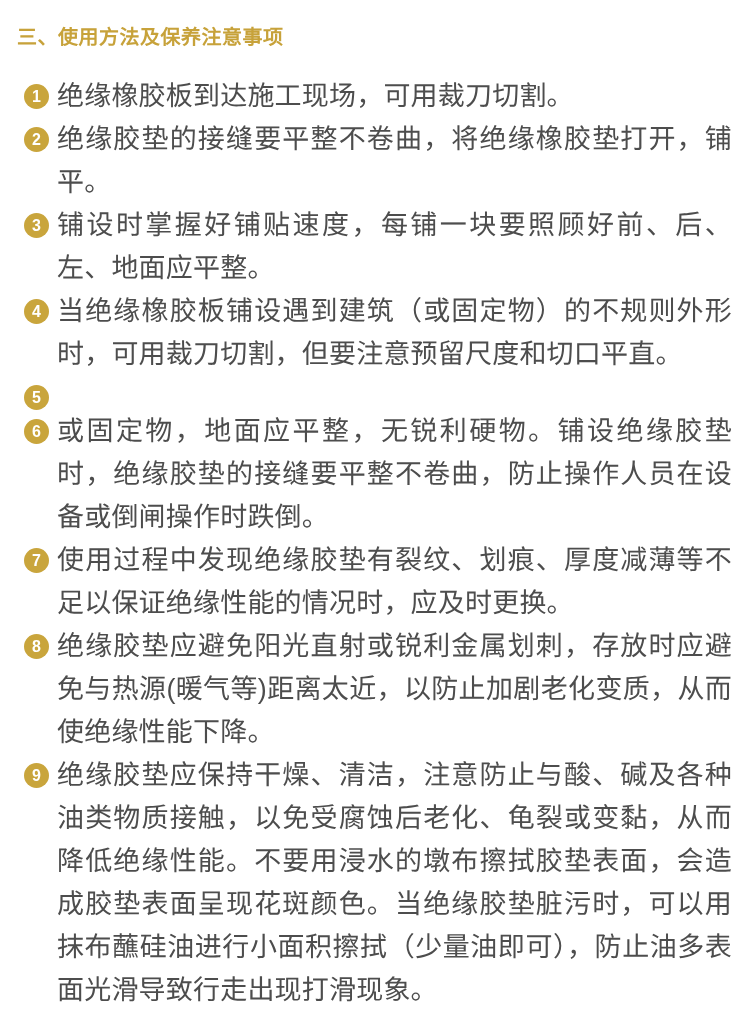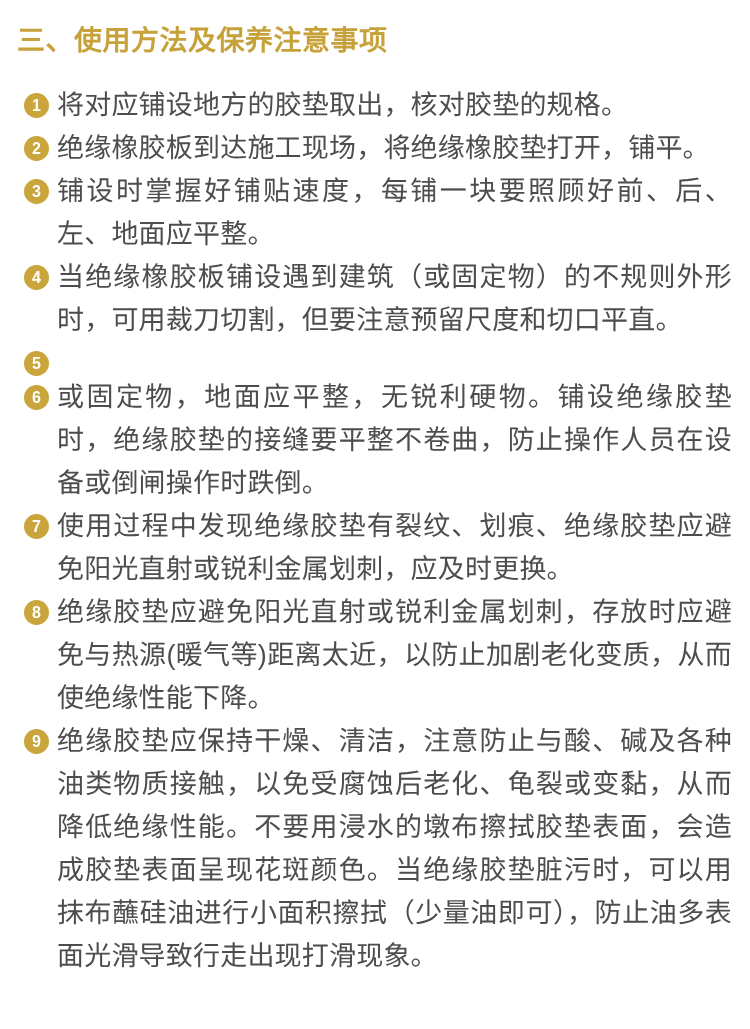--- a/index.html
+++ b/index.html
@@ -12,21 +12,21 @@
     width: 750px;
     height: 1029px;
     background: #ffffff;
     box-sizing: border-box;
     padding: 26px 18px 0 17px;
     font-family: "Liberation Sans", "DejaVu Sans", sans-serif;
     overflow: hidden;
   }
   .title {
     margin: 0 0 27px 0;
-    font-size: 28px;
+    font-size: 20px;
     line-height: 1.1;
     font-weight: bold;
     color: #C7A23A;
     letter-spacing: 0.5px;
   }
   .items {
     list-style: none;
     margin: 0;
     padding: 0 0 0 7px;
   }
@@ -56,26 +56,26 @@
   }
 </style>
 </head>
 <body>
 
 <div class="page">
   <h1 class="title">三、使用方法及保养注意事项</h1>
   <ol class="items">
   <li class="item">
     <span class="badge">1</span>
-    <span class="text">将对应铺设地方的胶垫取出，核对胶垫的规格。</span>
+    <span class="text">绝缘橡胶板到达施工现场，可用裁刀切割。</span>
   </li>
 
   <li class="item">
     <span class="badge">2</span>
-    <span class="text">绝缘橡胶板到达施工现场，将绝缘橡胶垫打开，铺平。</span>
+    <span class="text">绝缘胶垫的接缝要平整不卷曲，将绝缘橡胶垫打开，铺平。</span>
   </li>
 
   <li class="item">
     <span class="badge">3</span>
     <span class="text">铺设时掌握好铺贴速度，每铺一块要照顾好前、后、左、地面应平整。</span>
   </li>
 
   <li class="item">
     <span class="badge">4</span>
     <span class="text">当绝缘橡胶板铺设遇到建筑（或固定物）的不规则外形时，可用裁刀切割，但要注意预留尺度和切口平直。</span>
@@ -85,21 +85,21 @@
     <span class="badge">5</span>
   </li>
 
   <li class="item">
     <span class="badge">6</span>
     <span class="text">或固定物，地面应平整，无锐利硬物。铺设绝缘胶垫时，绝缘胶垫的接缝要平整不卷曲，防止操作人员在设备或倒闸操作时跌倒。</span>
   </li>
 
   <li class="item">
     <span class="badge">7</span>
-    <span class="text">使用过程中发现绝缘胶垫有裂纹、划痕、绝缘胶垫应避免阳光直射或锐利金属划刺，应及时更换。</span>
+    <span class="text">使用过程中发现绝缘胶垫有裂纹、划痕、厚度减薄等不足以保证绝缘性能的情况时，应及时更换。</span>
   </li>
 
   <li class="item">
     <span class="badge">8</span>
     <span class="text">绝缘胶垫应避免阳光直射或锐利金属划刺，存放时应避免与热源(暖气等)距离太近，以防止加剧老化变质，从而使绝缘性能下降。</span>
   </li>
 
   <li class="item">
     <span class="badge">9</span>
     <span class="text">绝缘胶垫应保持干燥、清洁，注意防止与酸、碱及各种油类物质接触，以免受腐蚀后老化、龟裂或变黏，从而降低绝缘性能。不要用浸水的墩布擦拭胶垫表面，会造成胶垫表面呈现花斑颜色。当绝缘胶垫脏污时，可以用抹布蘸硅油进行小面积擦拭（少量油即可），防止油多表面光滑导致行走出现打滑现象。</span>

